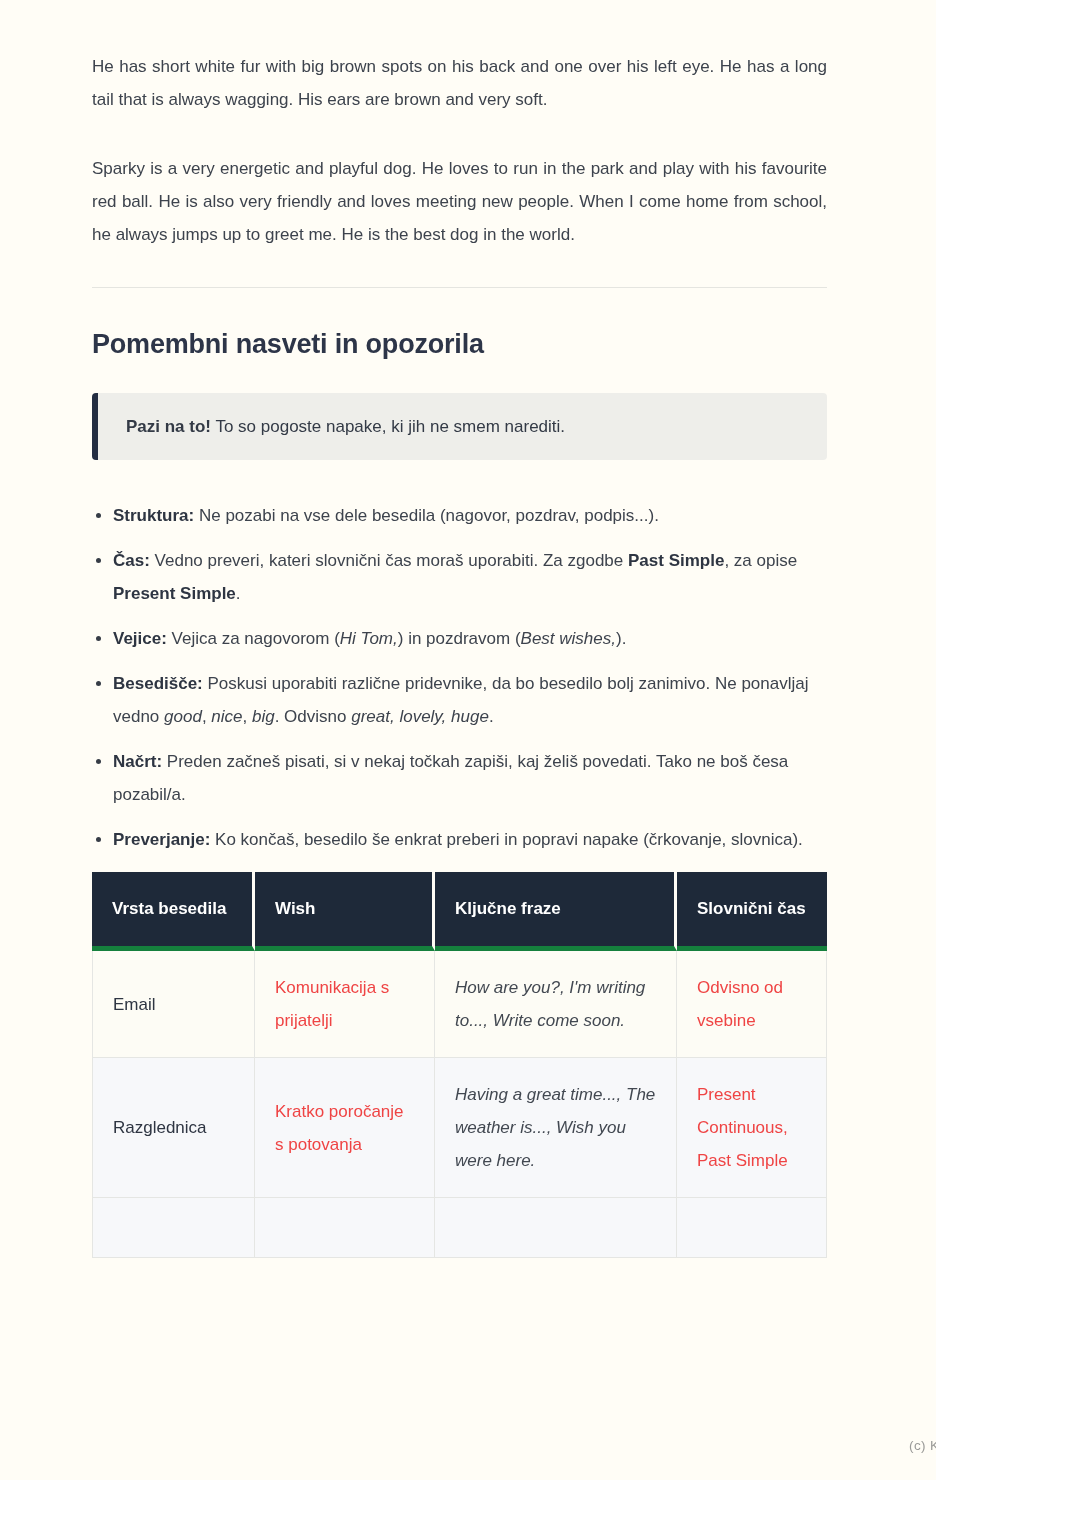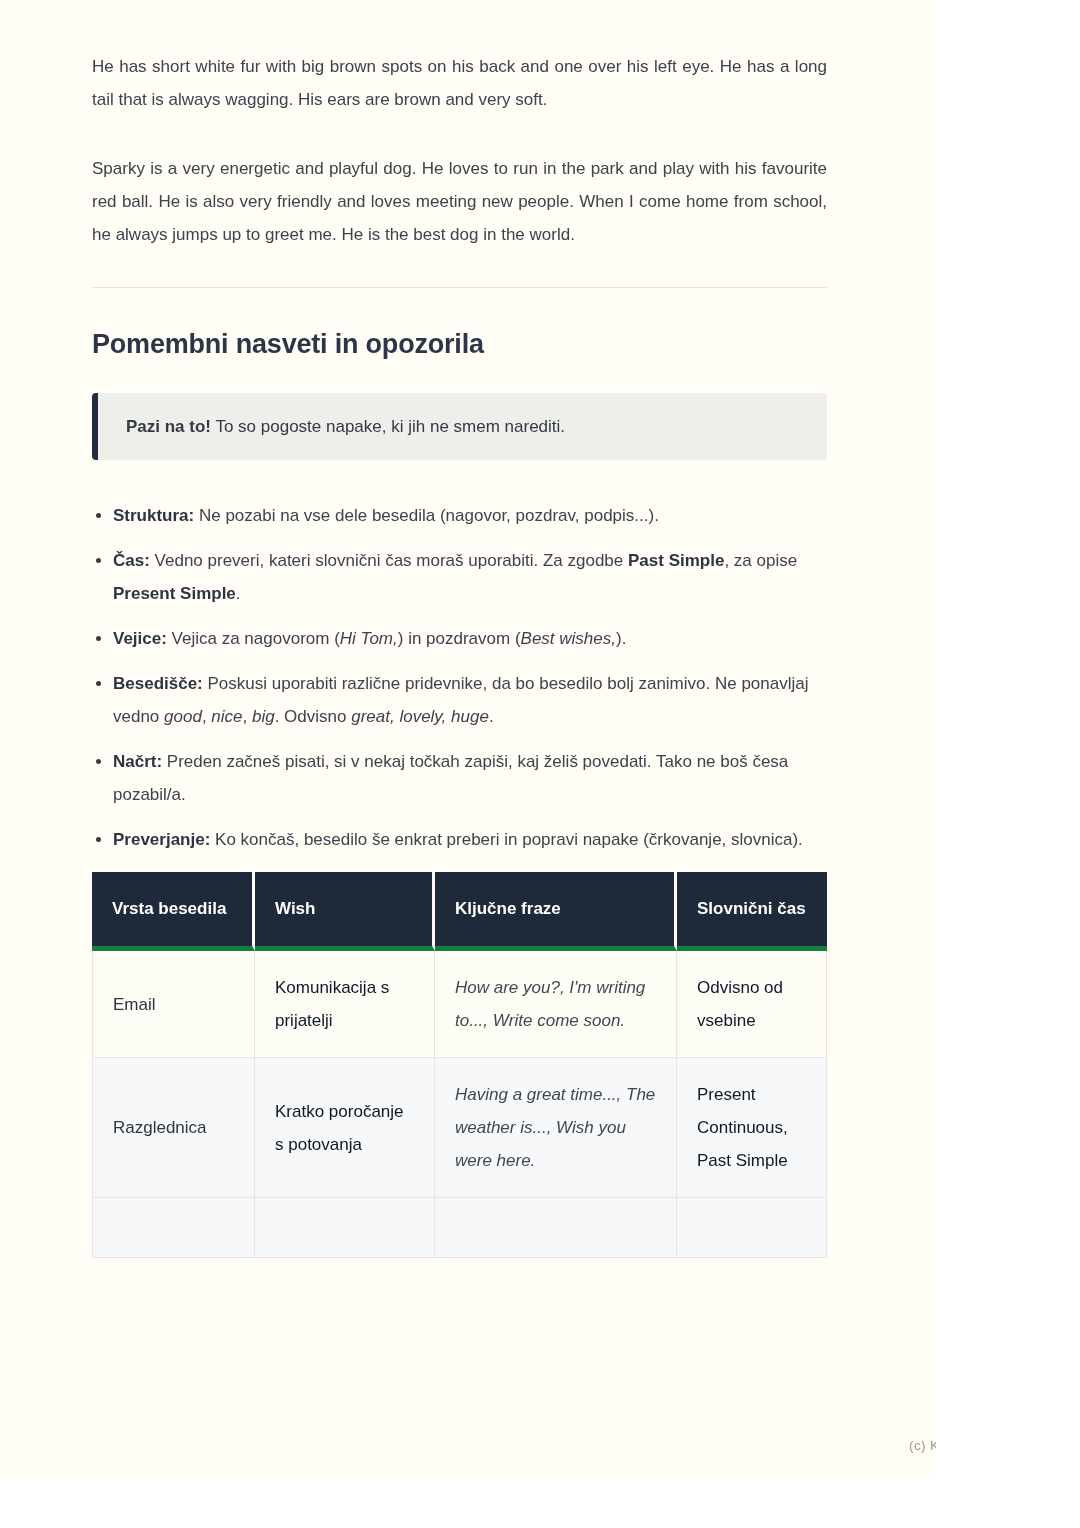--- a/index.html
+++ b/index.html
@@ -98,21 +98,21 @@
     font-size: 17px; font-weight: 700;
     text-align: left; vertical-align: middle;
     padding: 20px; line-height: 34px;
     border-right: 3px solid #fffdf6;
     border-bottom: 5px solid #15803d;
   }
   th:last-child { border-right: none; }
   td {
     font-size: 17px; line-height: 33px;
     padding: 20px; vertical-align: middle;
-    color: #0f172a;
+    color: #ef4444;
     border-right: 1px solid #e5e6e3;
     border-bottom: 1px solid #e5e6e3;
   }
   td:first-child { border-left: 1px solid #e5e6e3; }
   tr.r-odd td { background: #fdfcf5; }
   tr.r-even td { background: #f7f8fa; }
   td.type { font-weight: 400; color: #2e3542; }
   td.phrase { font-style: italic; color: #424851; }
   tr.r-stub td { height: 60px; }
 </style>

